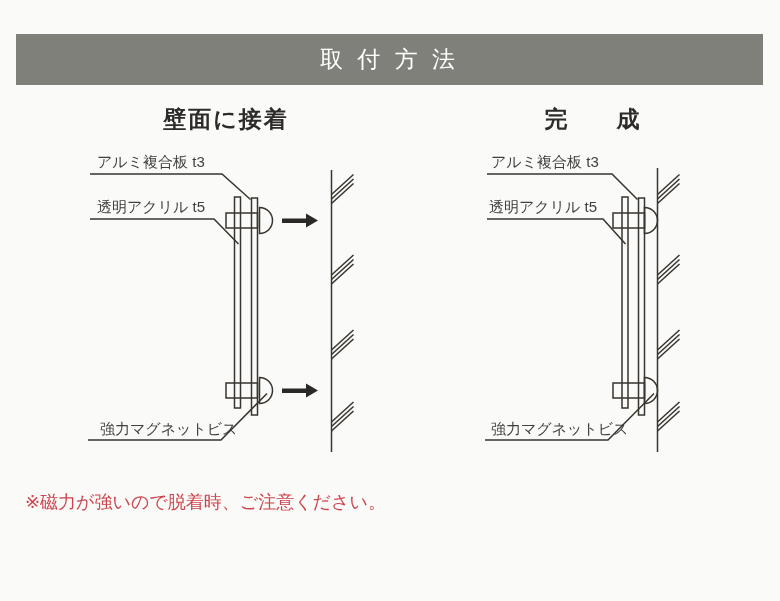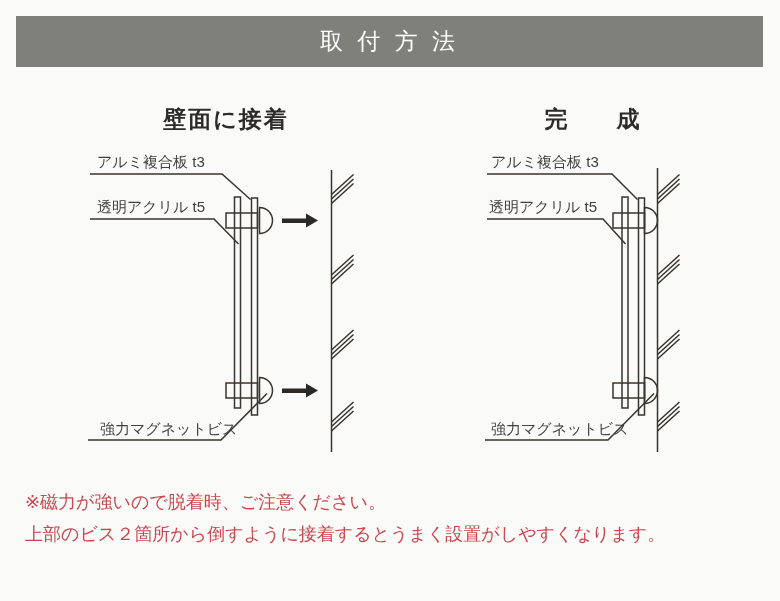--- a/index.html
+++ b/index.html
@@ -2,21 +2,21 @@
 <html><head>
 <meta charset="utf-8">
 <style>
   html,body{margin:0;padding:0;}
   body{
     width:780px;height:601px;position:relative;overflow:hidden;
     background:#fafaf8;
     font-family:"Liberation Sans","DejaVu Sans",sans-serif;
   }
   .banner{
-    position:absolute;left:16px;top:16px;width:747px;height:51px;
+    position:absolute;left:16px;top:34px;width:747px;height:51px;
     background:#80807a;color:#ffffff;
     font-size:23px;letter-spacing:4px;
     display:flex;align-items:center;justify-content:center;
   }
   .diagram-title{
     position:absolute;top:104px;height:30px;
     font-size:23px;font-weight:bold;color:#2d2b28;
     text-align:center;line-height:30px;white-space:pre;
   }
   #left-title{left:120px;width:212px;letter-spacing:2px;}
@@ -117,14 +117,13 @@
         <line x1="657.5" y1="350" x2="679.5" y2="330"></line>
       <line x1="657.5" y1="431" x2="679.5" y2="411"></line>
         <line x1="657.5" y1="426.5" x2="679.5" y2="406.5"></line>
         <line x1="657.5" y1="422" x2="679.5" y2="402"></line>
     </g>
   </g>
 </svg>
 
 <div class="notes">
   <div>※磁力が強いので脱着時、ご注意ください。</div>
-  <div>上部のビス２箇所から倒すように接着するとうまく設置がしやすくなります。</div>
 </div>
 
 </body></html>

